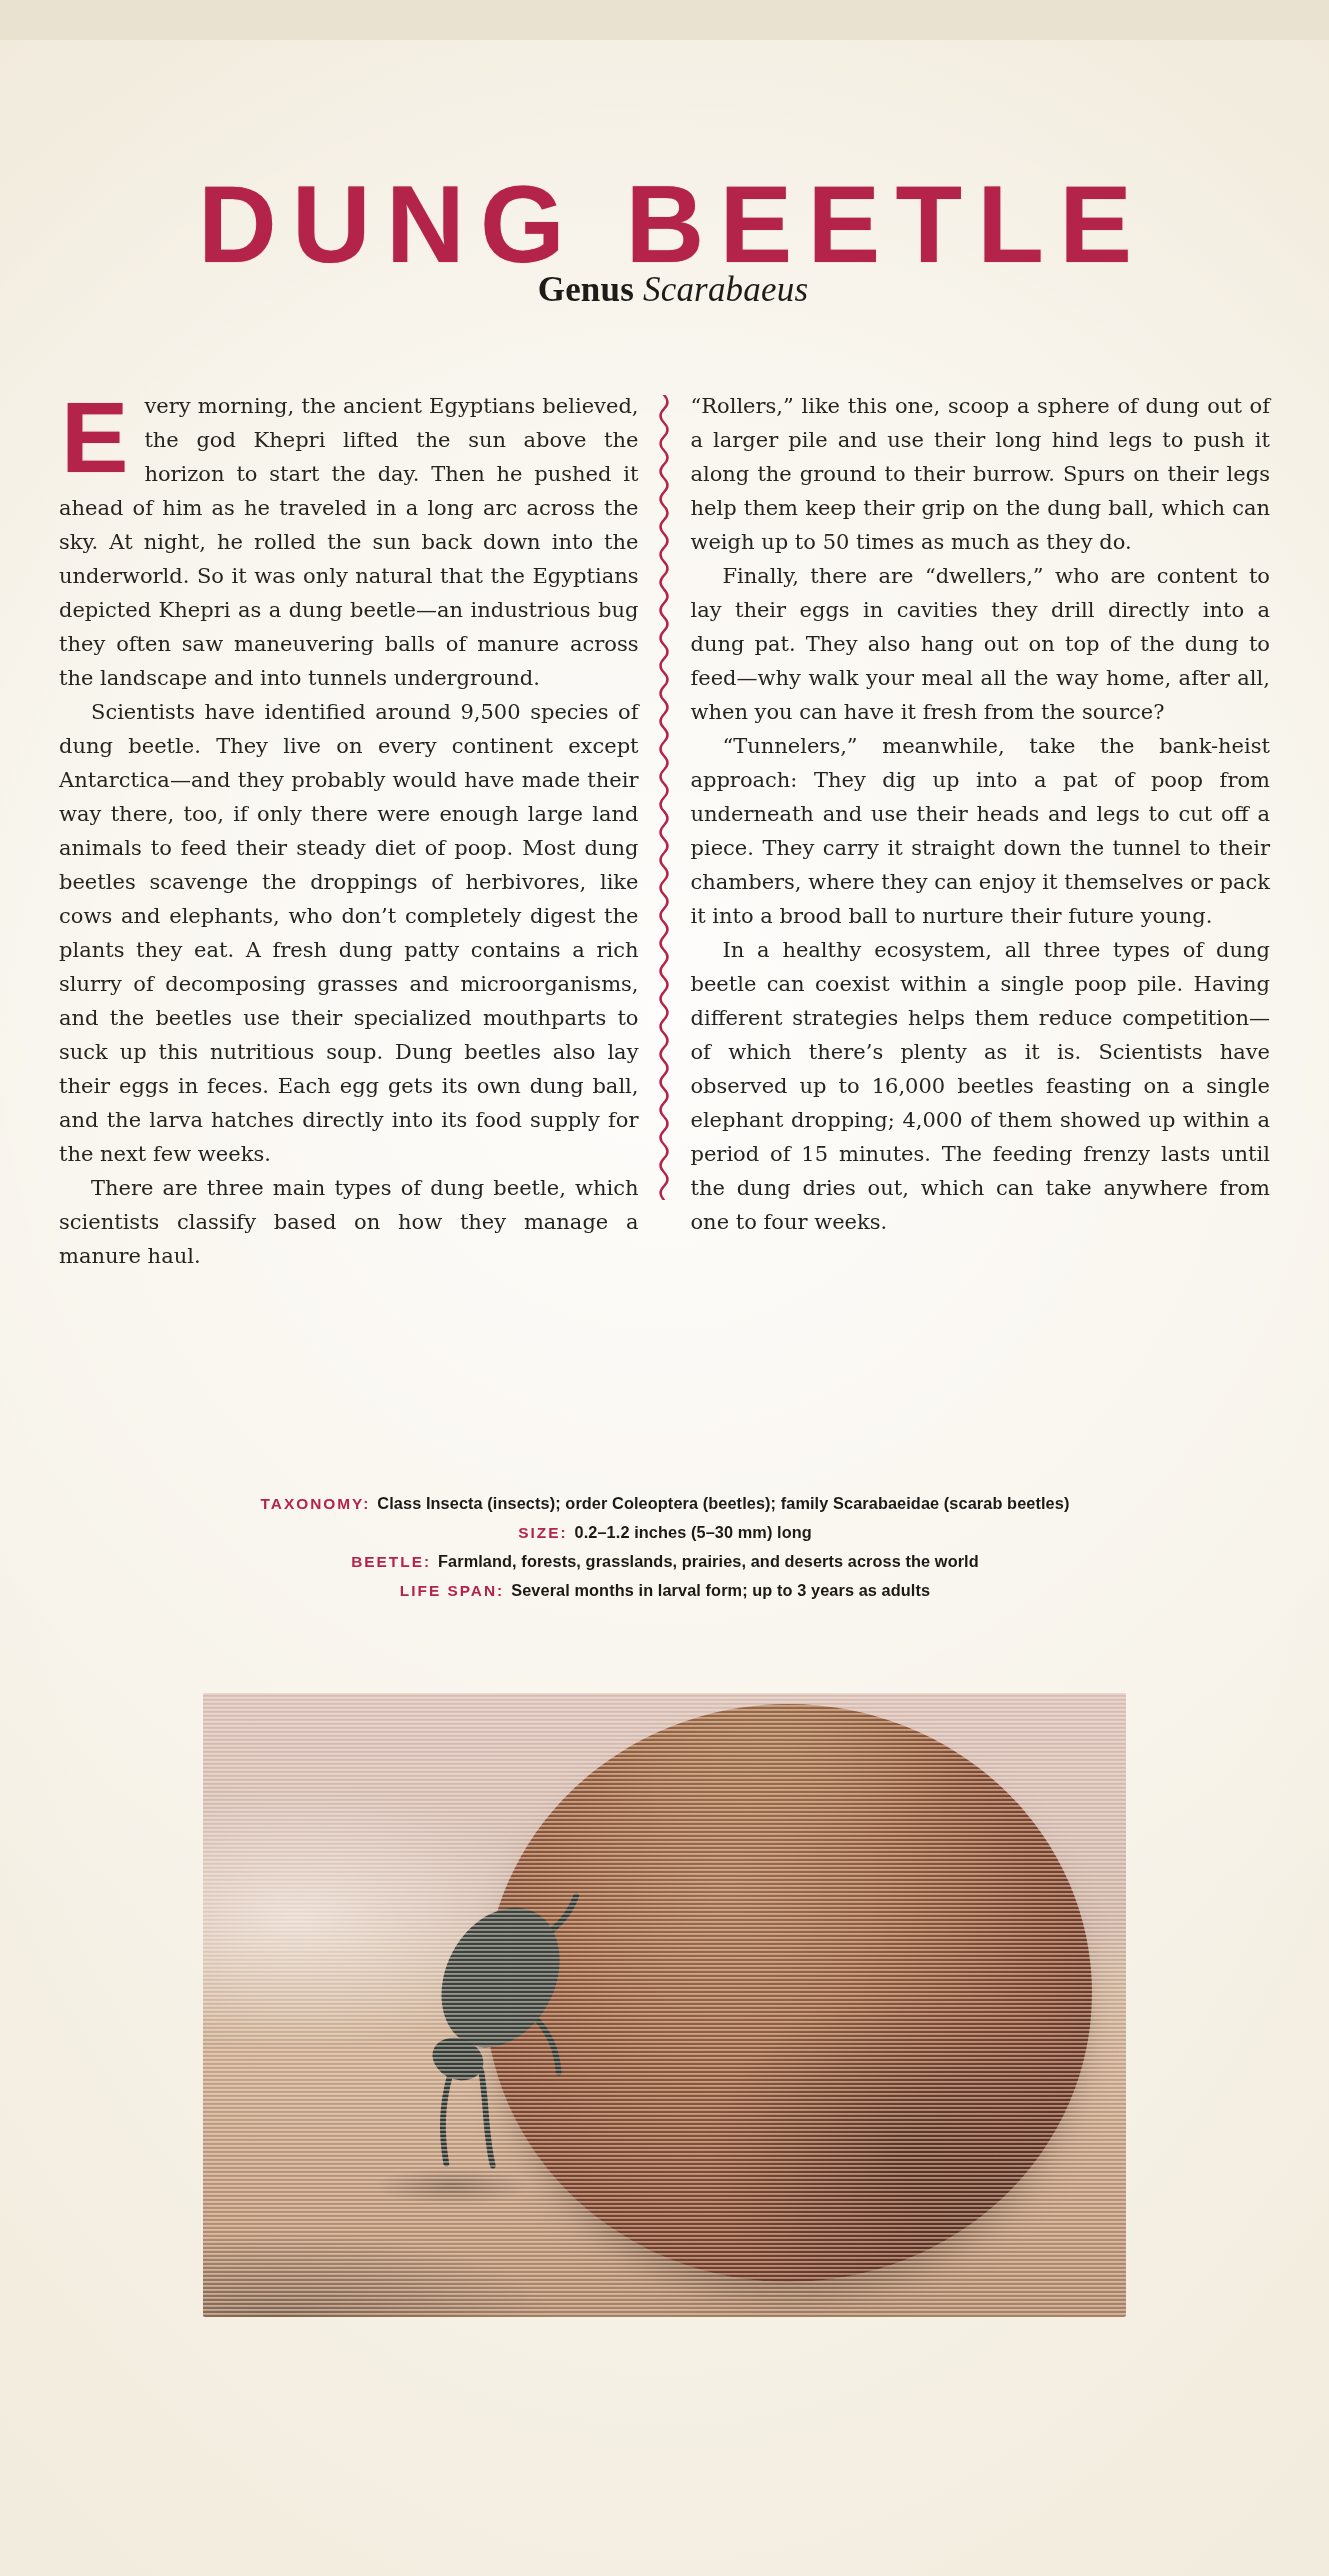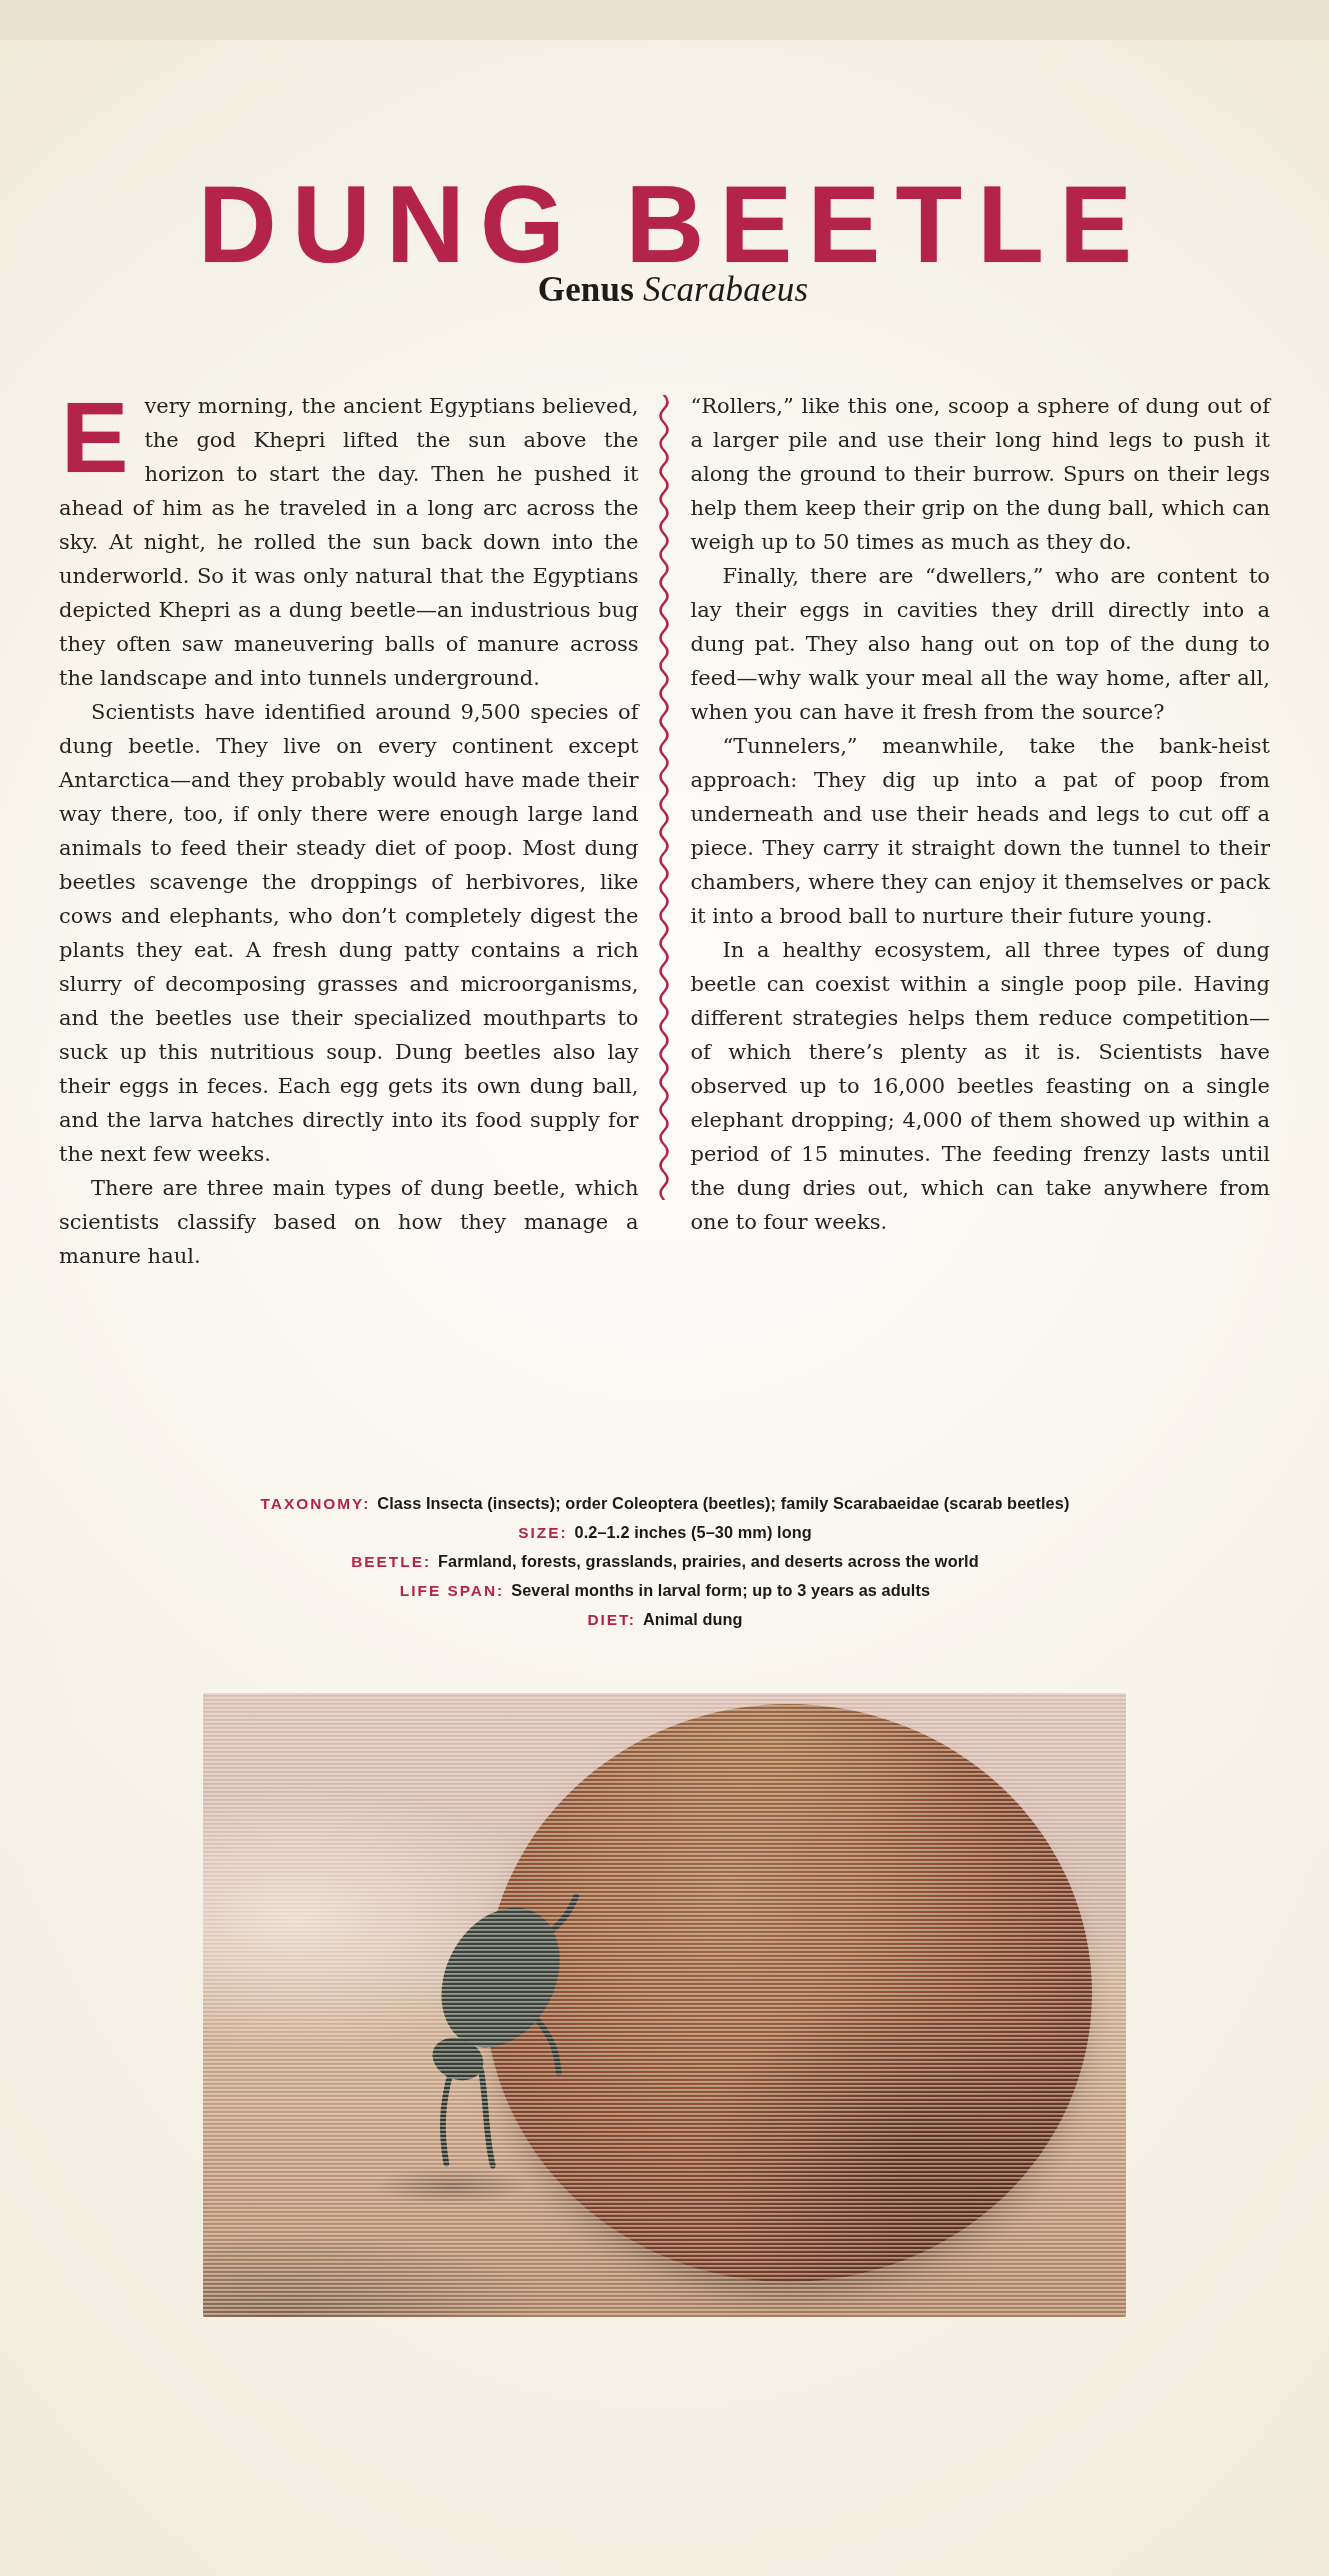--- a/index.html
+++ b/index.html
@@ -137,23 +137,20 @@
     </div>
     <div class="fact-row">
       <span class="fact-label">SIZE:</span><span class="fact-value">0.2–1.2 inches (5–30 mm) long</span>
     </div>
     <div class="fact-row">
       <span class="fact-label">BEETLE:</span><span class="fact-value">Farmland, forests, grasslands, prairies, and deserts across the world</span>
     </div>
     <div class="fact-row">
       <span class="fact-label">LIFE SPAN:</span><span class="fact-value">Several months in larval form; up to 3 years as adults</span>
     </div>
-    <div class="fact-row">
-      <span class="fact-label">DIET:</span><span class="fact-value">Animal dung</span>
-    </div>
   </div>
 
   <div class="photo">
     <div class="photo-light"></div>
     <div class="dung-ball"></div>
     <div class="beetle-shadow"></div>
     <svg class="beetle" viewBox="0 0 200 300" preserveAspectRatio="xMidYMid meet" aria-hidden="true">
       <path d="M158 52 C174 42 184 28 190 12" stroke="#2e3731" stroke-width="6" fill="none" stroke-linecap="round"></path>
       <path d="M150 140 C164 156 170 172 172 194" stroke="#2e3731" stroke-width="6" fill="none" stroke-linecap="round"></path>
       <path d="M60 196 C52 226 50 252 56 288" stroke="#2e3731" stroke-width="6" fill="none" stroke-linecap="round"></path>

